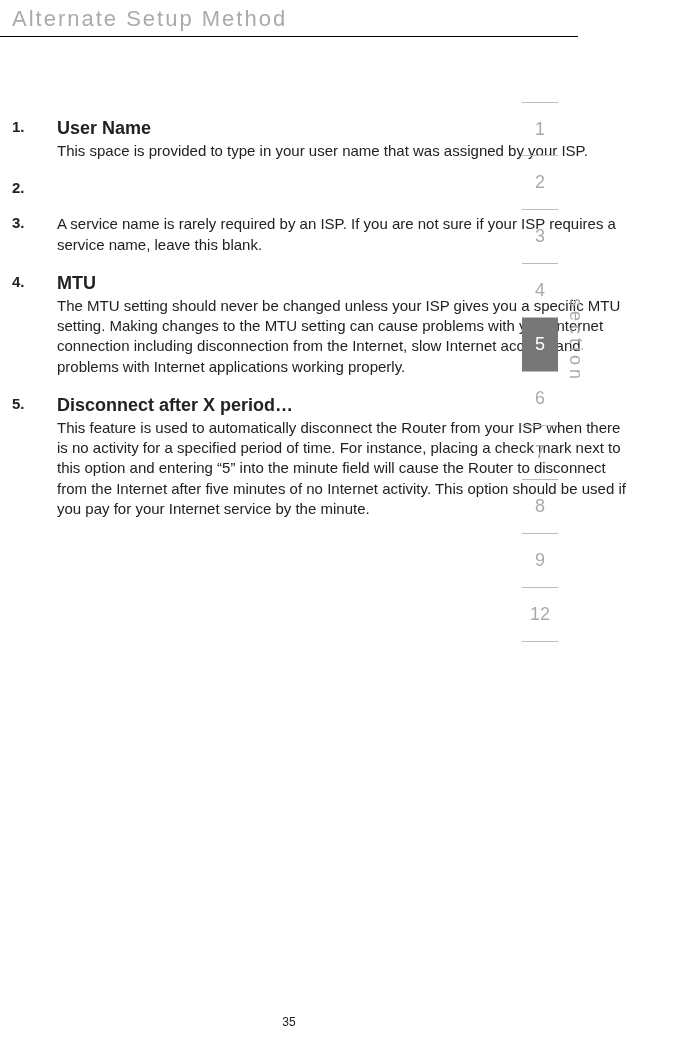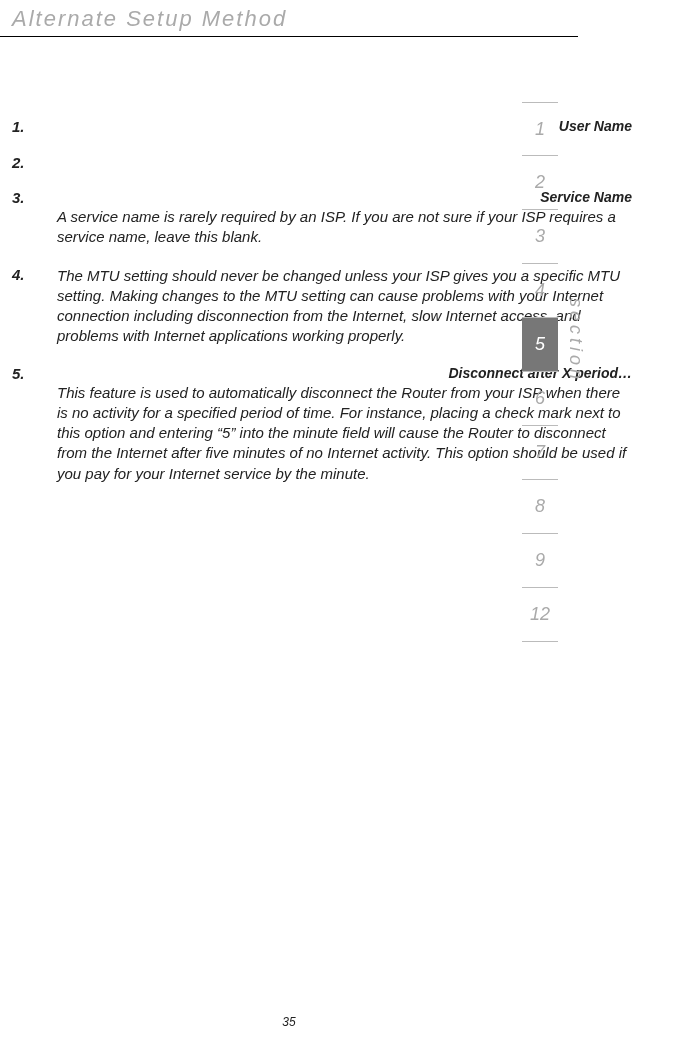--- a/index.html
+++ b/index.html
@@ -1,17 +1,17 @@
 <!DOCTYPE html>
 <html><head>
 <meta charset="utf-8">
 <style>
   * { margin: 0; padding: 0; box-sizing: border-box; }
   html, body { width: 691px; height: 1047px; background: #fff; font-family: Arial, Helvetica, sans-serif; color: #222; }
-  .page { position: relative; width: 578px; height: 1047px; font-style: italic; }
+  .page { position: relative; width: 578px; height: 1047px; }
 
   .header-title {
     position: absolute;
     top: 6px; left: 12px;
     font-size: 22px;
     letter-spacing: 2px;
     color: #aaa;
     font-weight: 400;
     font-family: "Arial", sans-serif;
   }
@@ -29,23 +29,22 @@
   }
   .item { display: flex; margin-bottom: 18px; }
   .num {
     flex: 0 0 45px;
     font-weight: bold;
     font-size: 15px;
   }
   .body { flex: 1; }
   .title {
     font-weight: bold;
-    font-size: 14px;
+    font-size: 18px;
     margin-bottom: 2px;
-    text-align: right;
   }
   .text {
     font-size: 15px;
     line-height: 1.35;
   }
 
   
   .sidetabs {
     position: absolute;
     top: 102px;
@@ -92,37 +91,38 @@
 
 <div class="page">
   <div class="header-title">Alternate Setup Method</div>
   <div class="header-rule"></div>
 
   <div class="content">
     <div class="item">
       <div class="num">1.</div>
       <div class="body">
         <div class="title">User Name</div>
+        <div class="text">This space is provided to type in your user name that was assigned by your ISP.</div>
       </div>
     </div>
     <div class="item">
       <div class="num">2.</div>
       <div class="body">
       </div>
     </div>
     <div class="item">
       <div class="num">3.</div>
       <div class="body">
-        <div class="title">Service Name</div>
         <div class="text">A service name is rarely required by an ISP. If you are not sure if your ISP requires a service name, leave this blank.</div>
       </div>
     </div>
     <div class="item">
       <div class="num">4.</div>
       <div class="body">
+        <div class="title">MTU</div>
         <div class="text">The MTU setting should never be changed unless your ISP gives you a specific MTU setting. Making changes to the MTU setting can cause problems with your Internet connection including disconnection from the Internet, slow Internet access, and problems with Internet applications working properly.</div>
       </div>
     </div>
     <div class="item">
       <div class="num">5.</div>
       <div class="body">
         <div class="title">Disconnect after X period…</div>
         <div class="text">This feature is used to automatically disconnect the Router from your ISP when there is no activity for a specified period of time. For instance, placing a check mark next to this option and entering “5” into the minute field will cause the Router to disconnect from the Internet after five minutes of no Internet activity. This option should be used if you pay for your Internet service by the minute.</div>
       </div>
     </div>

